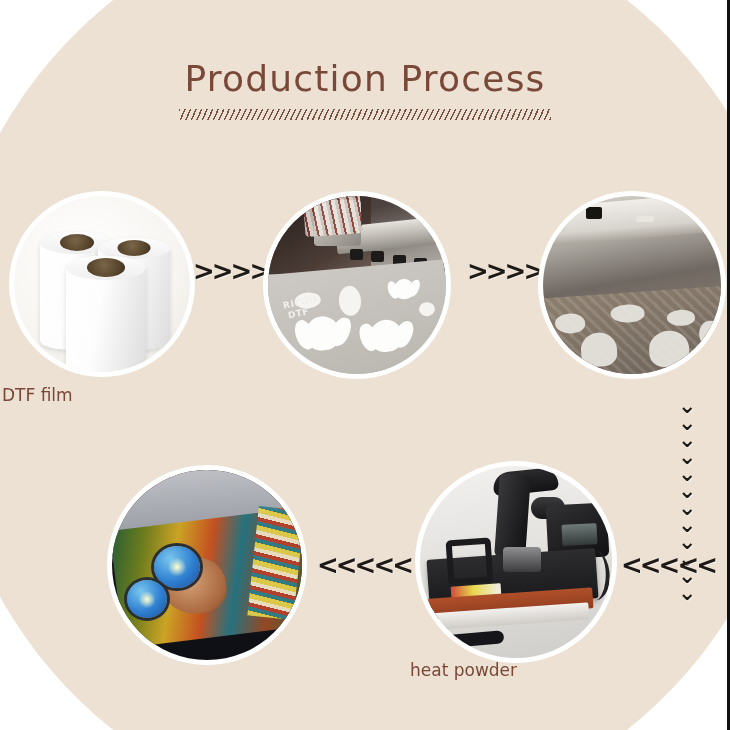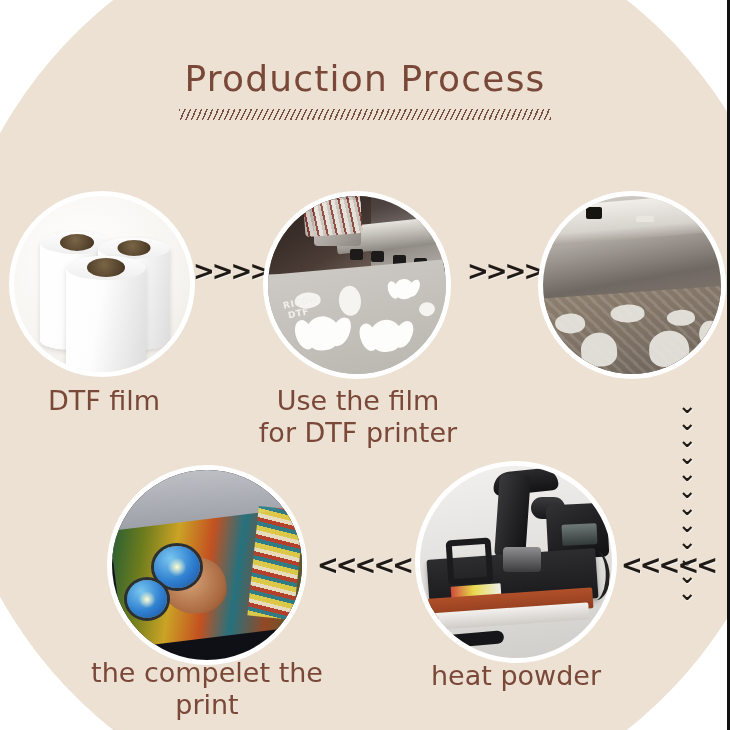--- a/index.html
+++ b/index.html
@@ -190,23 +190,23 @@
   .a-v{
     left:678px;top:395px;
     flex-direction:column;gap:-2px;
   }
   .a-v span{font-size:22px;letter-spacing:0;margin-bottom:-5px;}
 
   
   .cap{
     position:absolute;
     color:#7a4838;
-    font-size:27px;
+    font-size:17px;
     line-height:1.18;
-    text-align:center;
+    text-align:left;
     font-family:"DejaVu Sans", sans-serif;
     white-space:pre-line;
   }
   .c1{left:2px;top:385px;width:204px;}
   .c2{left:248px;top:385px;width:220px;}
   .c3{left:530px;top:385px;width:166px;}
   .c4{left:48px;top:657px;width:318px;}
   .c5{left:410px;top:660px;width:212px;}
 </style>
 </head>
@@ -349,19 +349,15 @@
 
   <div class="arrows a-h a-bot2">
     <span>&lt;</span>
     <span>&lt;</span>
     <span>&lt;</span>
     <span>&lt;</span>
     <span>&lt;</span>
   </div>
 
   <div class="cap c1">DTF film</div>
-  <div class="cap c2">Use the film
-for DTF printer</div>
   <div class="cap c5">heat powder</div>
-  <div class="cap c4">the compelet the
-print</div>
 
 </div>
 
 </body></html>

